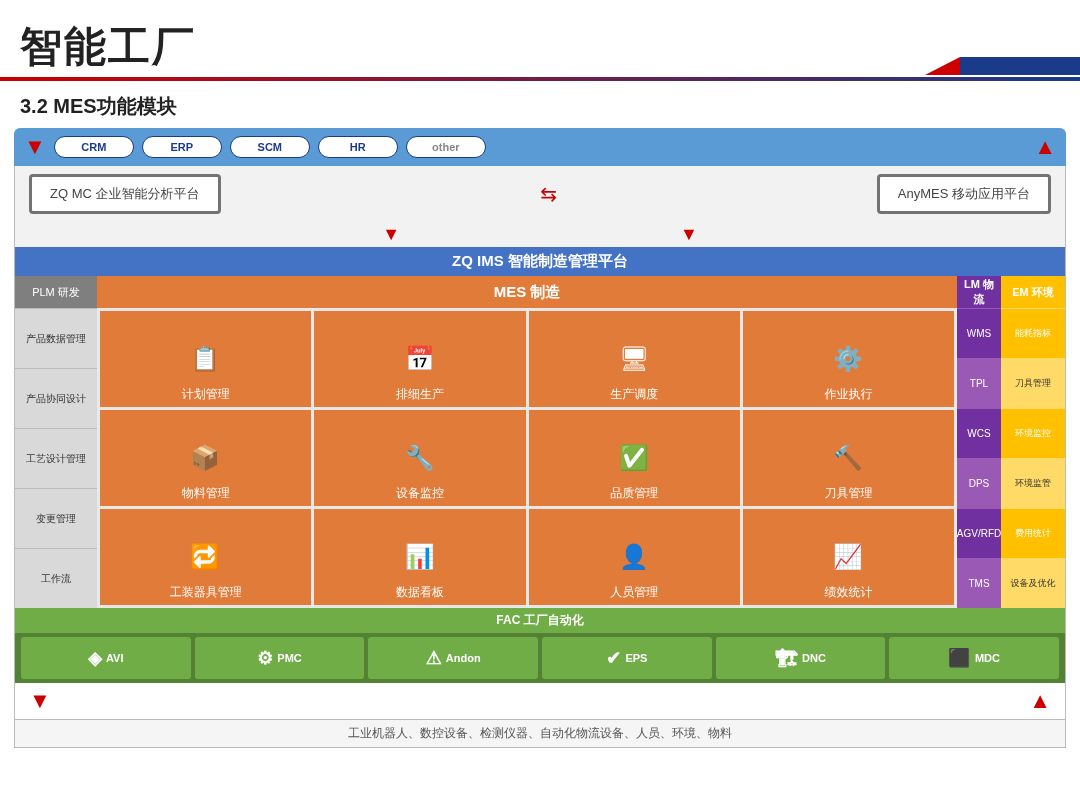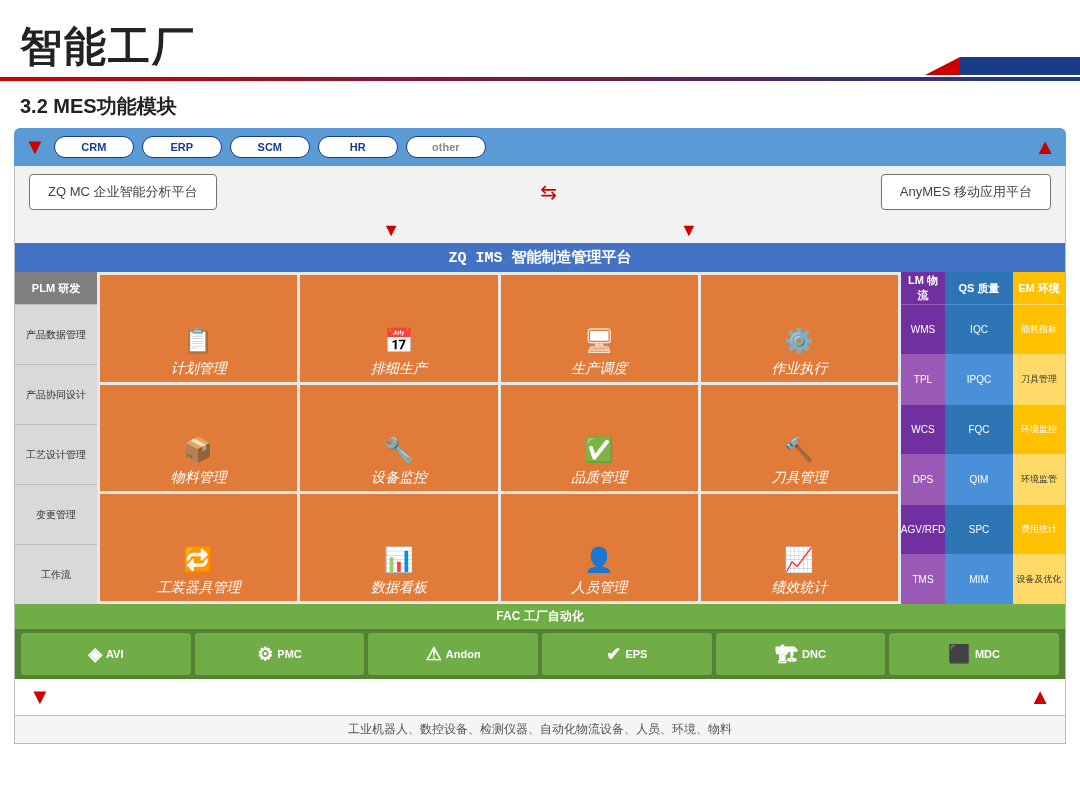--- a/index.html
+++ b/index.html
@@ -87,21 +87,21 @@
     .platform-row {
       display: flex;
       align-items: center;
       background: #f2f2f2;
       padding: 8px 14px;
       border-left: 1.5px solid #bbb;
       border-right: 1.5px solid #bbb;
     }
     .platform-box {
       background: #fff;
-      border: 1px solid #737373;
+      border: 3px solid #737373;
       border-radius: 4px;
       padding: 8px 18px;
       font-size: 13px;
       color: #444;
       text-align: center;
     }
     .platform-arrow {
       color: #cc0000;
       font-size: 20px;
       padding: 0 12px;
@@ -115,21 +115,20 @@
     
     .ims-title-row {
       background: #4472c4;
       color: #fff;
       text-align: center;
       font-size: 15px;
       font-weight: 700;
       padding: 5px 0;
       border-left: 1.5px solid #bbb;
       border-right: 1.5px solid #bbb;
-      font-family: Liberation Mono, monospace;
     }
 
     
     .grid-area {
       display: flex;
       background: #e8e8e8;
       border-left: 1.5px solid #bbb;
       border-right: 1.5px solid #bbb;
     }
 
@@ -137,21 +136,21 @@
     .plm-col {
       width: 82px;
       display: flex;
       flex-direction: column;
       background: #e8e8e8;
     }
     .plm-header {
       background: #7f7f7f;
       color: #fff;
       font-size: 11px;
-      font-weight: 700;
+      font-weight: 400;
       text-align: center;
       padding: 5px 2px;
       height: 32px;
       display: flex;
       align-items: center;
       justify-content: center;
     }
     .plm-item {
       background: #d9d9d9;
       color: #333;
@@ -203,23 +202,22 @@
       align-items: center;
       justify-content: flex-end;
       gap: 3px;
       min-height: 82px;
     }
     .mes-cell .icon {
       font-size: 24px;
       line-height: 1;
     }
     .mes-cell .label {
-      font-size: 14px;
-      margin-top: 4px;
-      font-style: italic;
+      font-size: 12px;
+      margin-top: 12px;
     }
 
     
     .lm-col {
       width: 44px;
       display: flex;
       flex-direction: column;
     }
     .lm-header {
       background: #7030a0;
@@ -280,21 +278,21 @@
       align-items: center;
       justify-content: center;
       min-height: 50px;
     }
     .qs-item.lighter {
       background: #4a90d9;
     }
 
     
     .em-col {
-      width: 52px;
+      width: 64px;
       display: flex;
       flex-direction: column;
       justify-content: center;
     }
     .em-header {
       background: #ffc000;
       color: #fff;
       font-size: 11px;
       font-weight: 700;
       text-align: center;
@@ -471,20 +469,21 @@
     <div class="plm-col">
       <div class="plm-header">PLM 研发</div>
       <div class="plm-item">产品数据管理</div>
       <div class="plm-item">产品协同设计</div>
       <div class="plm-item">工艺设计管理</div>
       <div class="plm-item">变更管理</div>
       <div class="plm-item">工作流</div>
     </div>
 
     <div class="mes-center">
+      <div class="mes-header">MES 制造</div>
       <div class="mes-grid">
         <div class="mes-cell">
           <span class="icon">📋</span>
           <span class="label">计划管理</span>
         </div>
         <div class="mes-cell">
           <span class="icon">📅</span>
           <span class="label">排细生产</span>
         </div>
         <div class="mes-cell">
@@ -533,29 +532,20 @@
     <div class="lm-col">
       <div class="lm-header">LM 物流</div>
       <div class="lm-item">WMS</div>
       <div class="lm-item lighter">TPL</div>
       <div class="lm-item">WCS</div>
       <div class="lm-item lighter">DPS</div>
       <div class="lm-item">AGV/RFD</div>
       <div class="lm-item lighter">TMS</div>
     </div>
 
-    <div class="qs-col">
-      <div class="qs-header">QS 质量</div>
-      <div class="qs-item">IQC</div>
-      <div class="qs-item lighter">IPQC</div>
-      <div class="qs-item">FQC</div>
-      <div class="qs-item lighter">QIM</div>
-      <div class="qs-item">SPC</div>
-      <div class="qs-item lighter">MIM</div>
-    </div>
 
     <div class="em-col">
       <div class="em-header">EM 环境</div>
       <div class="em-item">能耗指标</div>
       <div class="em-item lighter">刀具管理</div>
       <div class="em-item">环境监控</div>
       <div class="em-item lighter">环境监管</div>
       <div class="em-item">费用统计</div>
       <div class="em-item lighter">设备及优化</div>
     </div>

